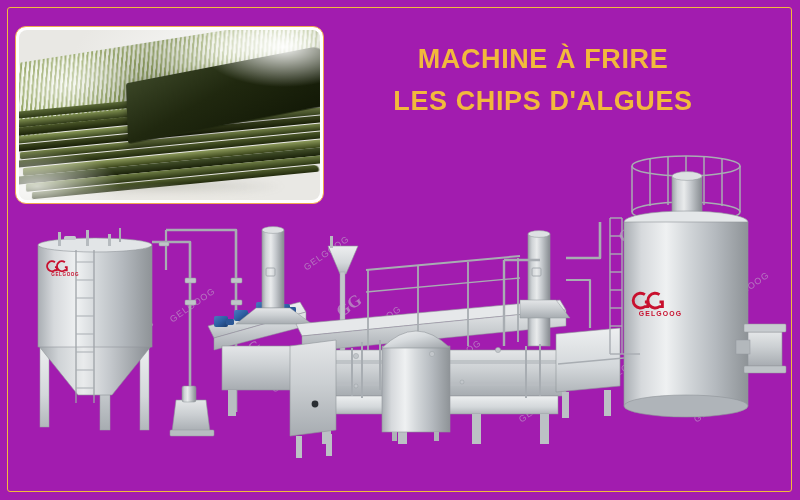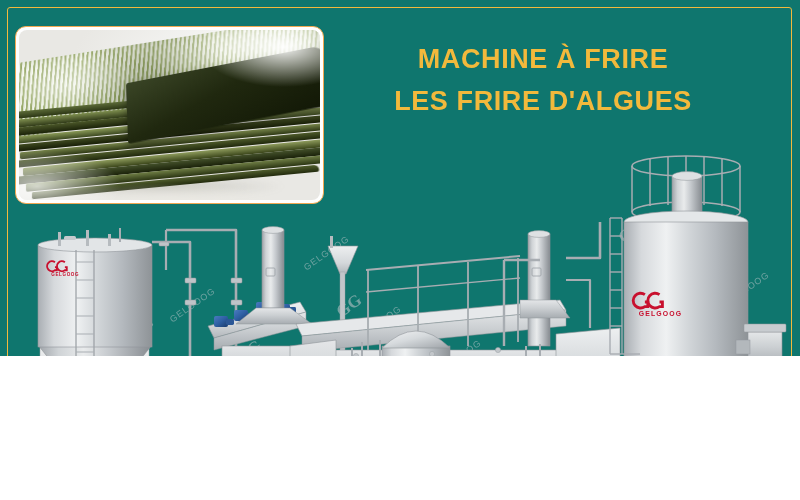--- a/index.html
+++ b/index.html
@@ -9,22 +9,22 @@
     width: 800px;
     height: 500px;
     overflow: hidden;
     background: #ffffff;
     font-family: "Liberation Sans", sans-serif;
   }
 
   #banner {
     position: relative;
     width: 800px;
-    height: 356px;
-    background: #0f766e;
+    height: 500px;
+    background: #a21caf;
     overflow: hidden;
   }
 
   
   .outer-frame {
     position: absolute;
     left: 7px; top: 7px;
     width: 785px; height: 485px;
     border: 1.6px solid #F2B93C;
     border-radius: 3px;
@@ -195,21 +195,21 @@
         <div class="nori-sheet" style="top:74%; background:linear-gradient(180deg,#6f7e45,#2a3412); left:5%; width:94%;"></div>
         <div class="nori-sheet" style="top:82%; background:linear-gradient(180deg,#505d2d,#222a0d); left:7%; width:90%;"></div>
       </div>
       <div class="dark-block"></div>
       <div class="photo-gloss"></div>
     </div>
   </div>
 
   <div class="headline">
     <span class="line">MACHINE À FRIRE</span>
-    <span class="line">LES FRIRE D'ALGUES</span>
+    <span class="line">LES CHIPS D'ALGUES</span>
   </div>
 
   <div class="wm-layer" id="wm-layer">
       <span class="wm-g" style="left: 128px; top: 318px;">GG</span>
       <span class="wm-g" style="left: 236px; top: 342px;">GG</span>
       <span class="wm-g" style="left: 336px; top: 296px;">GG</span>
       <span class="wm-g" style="left: 409px; top: 318px;">GG</span>
       <span class="wm-g" style="left: 487px; top: 377px;">GG</span>
       <span class="wm-g" style="left: 576px; top: 341px;">GG</span>
       <span class="wm-g" style="left: 660px; top: 377px;">GG</span>

